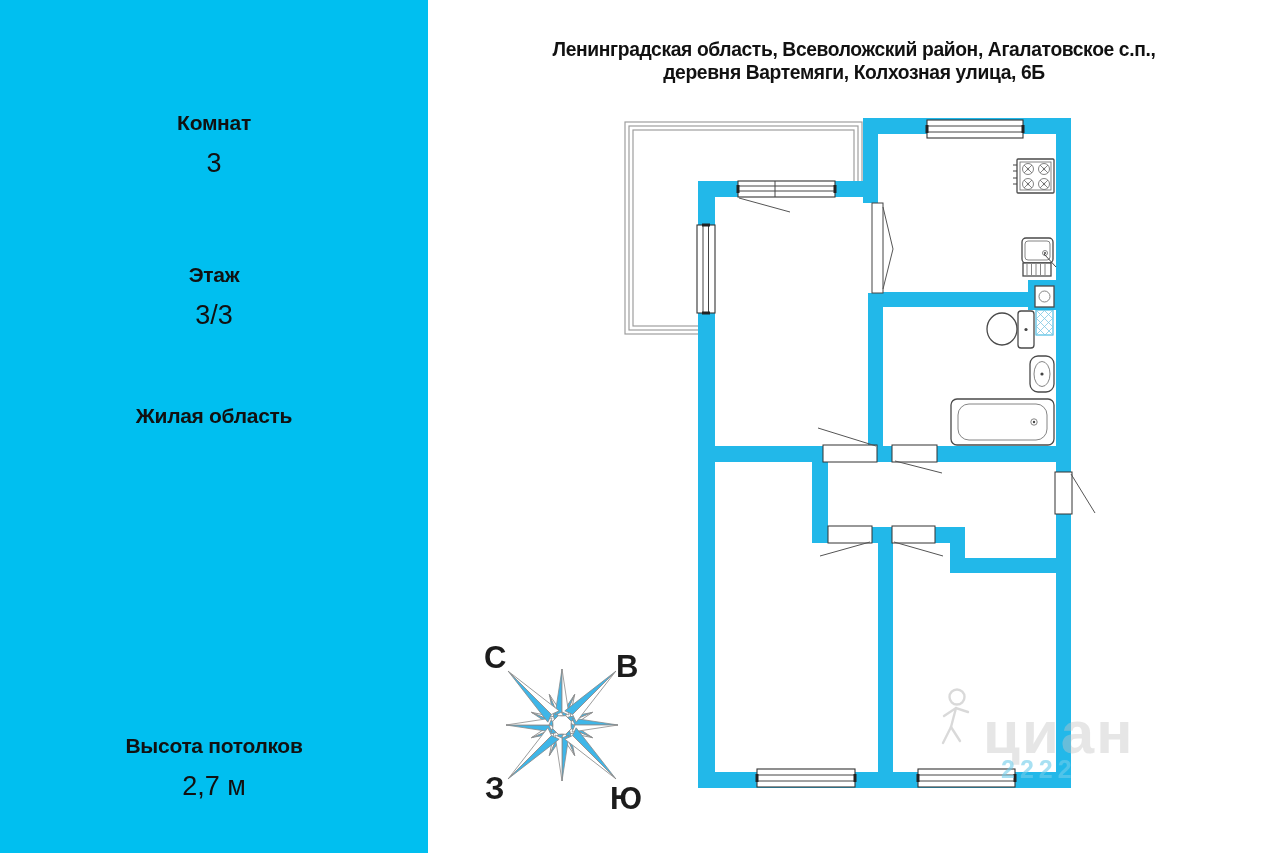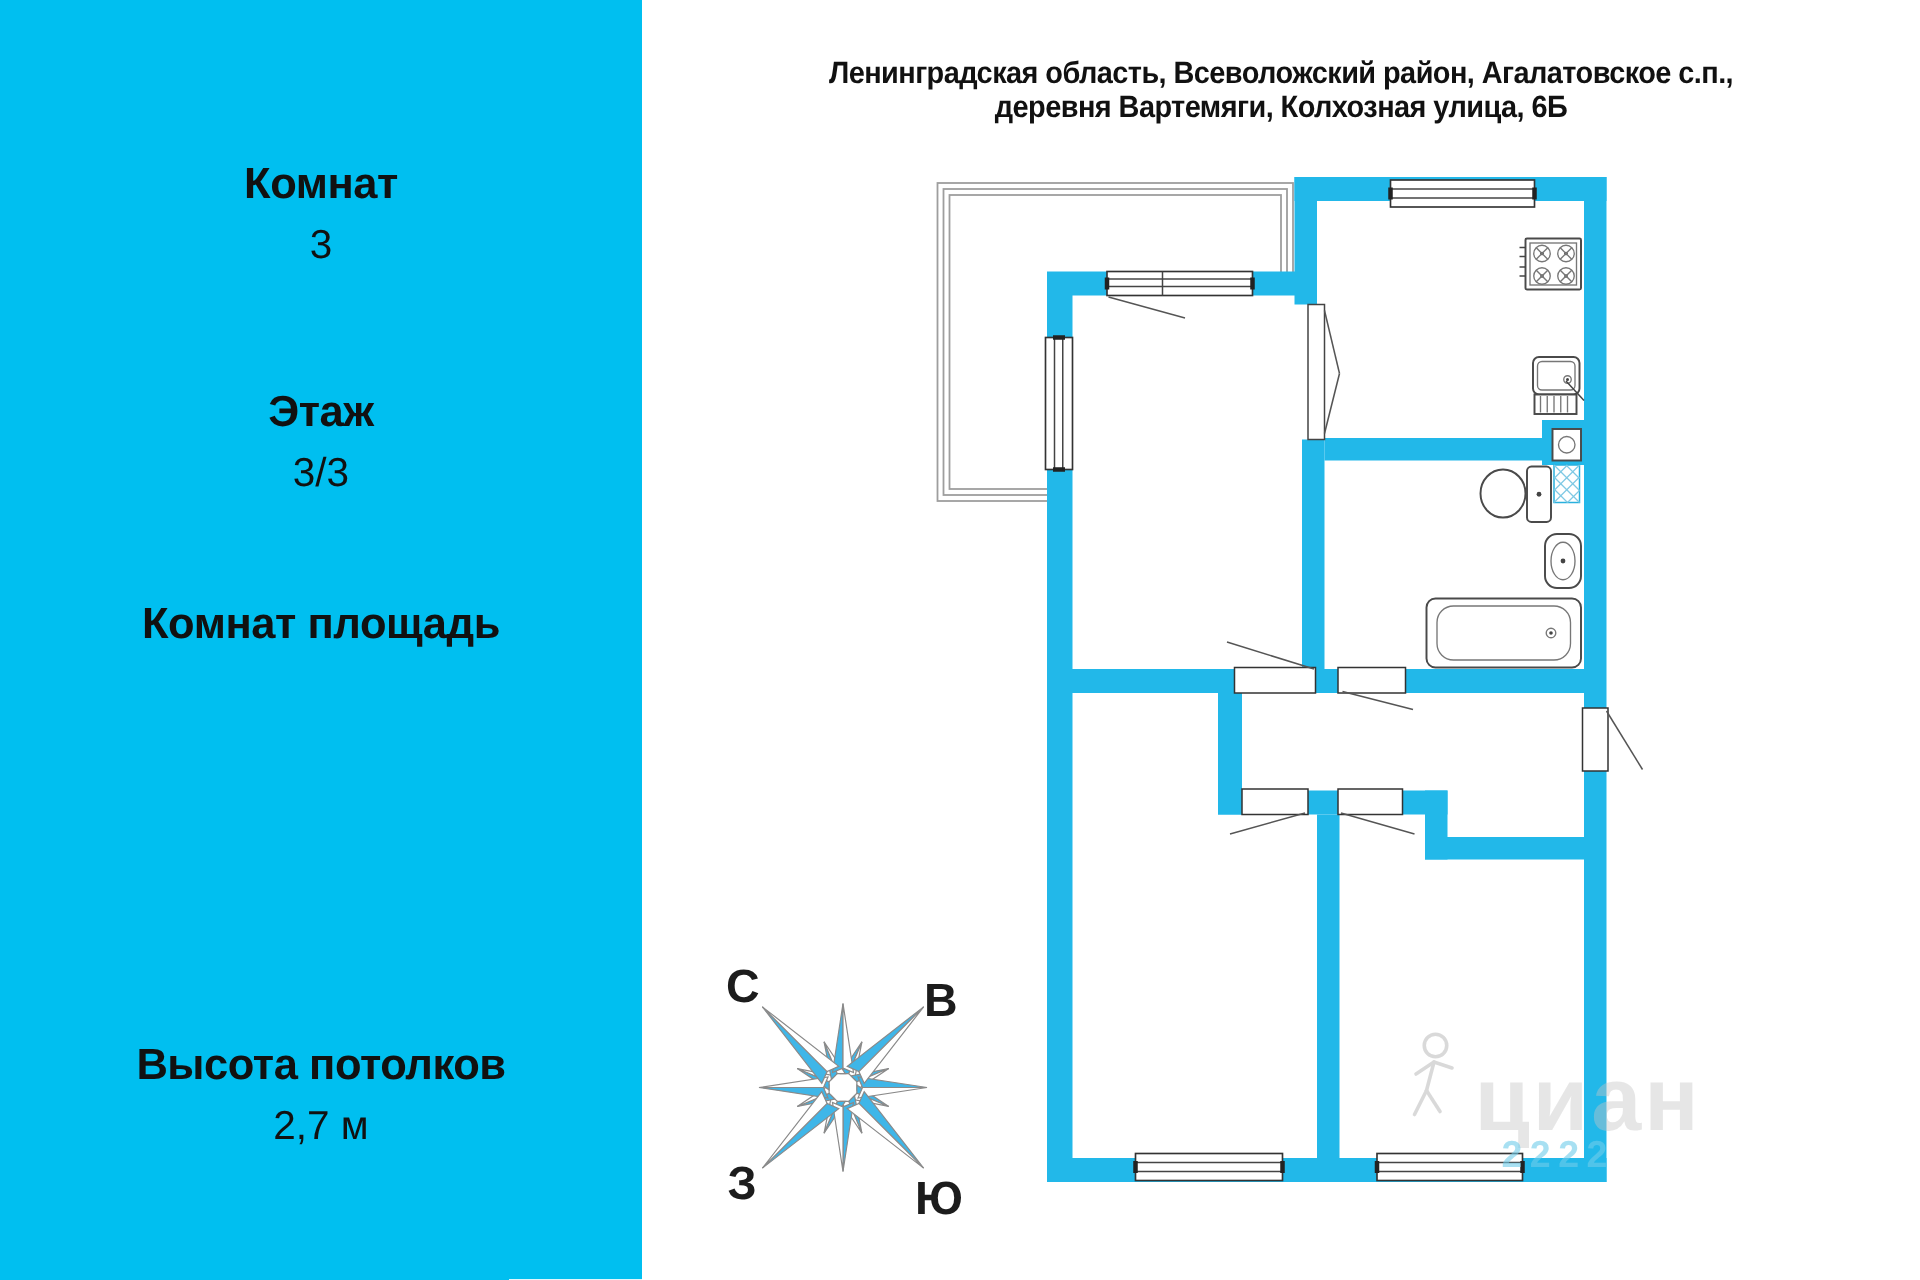--- a/index.html
+++ b/index.html
@@ -1,21 +1,21 @@
 <!DOCTYPE html>
 <html style="--panel_cyan: #00BFF0; --wall_cyan: #22B8E9; --compass_blue: #3FB6E8; --balcony_gray: #9E9E9E;"><head>
 <meta charset="utf-8">
 <style>
   html,body{margin:0;padding:0;background:#fff;}
   .stage{position:relative;width:1280px;height:853px;background:#fff;overflow:hidden;
          font-family:"Liberation Sans",sans-serif;color:#111;}
   
   .panel{position:absolute;left:0;top:0;width:428px;height:853px;background:var(--panel_cyan,#00BFF0);}
   .stat{position:absolute;left:0;width:428px;text-align:center;}
-  .stat-label{font-size:29px;font-weight:bold;line-height:30px;letter-spacing:-0.3px;}
+  .stat-label{font-size:21px;font-weight:bold;line-height:30px;letter-spacing:-0.3px;}
   .stat-value{font-size:27px;font-weight:400;line-height:30px;margin-top:10px;}
   .sup{font-size:16px;position:relative;top:-10px;}
   
   .title{position:absolute;left:428px;right:0;top:37px;text-align:center;
          font-size:20.5px;font-weight:bold;line-height:23px;letter-spacing:-0.4px;
          transform:scaleX(0.94);}
   
   .plan{position:absolute;left:440px;top:95px;width:740px;height:730px;}
   .wall{fill:var(--wall_cyan,#22B8E9);}
   .apt{fill:#ffffff;}
@@ -48,23 +48,23 @@
   <div class="panel">
     <div class="stat" style="top:108px">
       <div class="stat-label">Комнат</div>
       <div class="stat-value"><span>3</span><span class="sup"></span></div>
     </div>
     <div class="stat" style="top:260px">
       <div class="stat-label">Этаж</div>
       <div class="stat-value"><span>3/3</span><span class="sup"></span></div>
     </div>
     <div class="stat" style="top:401px">
-      <div class="stat-label">Комнат площадь</div>
-    </div>
-    <div class="stat" style="top:695px">
+      <div class="stat-label">Жилая область</div>
+    </div>
+    <div class="stat" style="top:731px">
       <div class="stat-label">Высота потолков</div>
       <div class="stat-value"><span>2,7 м</span><span class="sup"></span></div>
     </div>
   </div>
 
   <div class="title">
     <div>Ленинградская область, Всеволожский район, Агалатовское с.п.,</div>
     <div>деревня Вартемяги, Колхозная улица, 6Б</div>
   </div>
 

